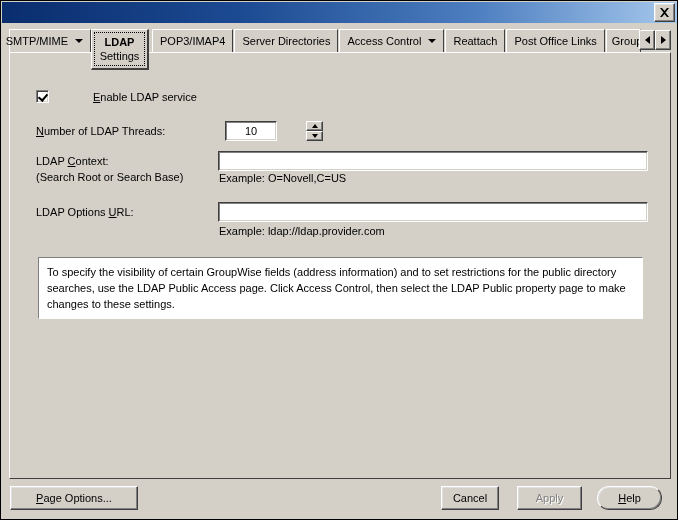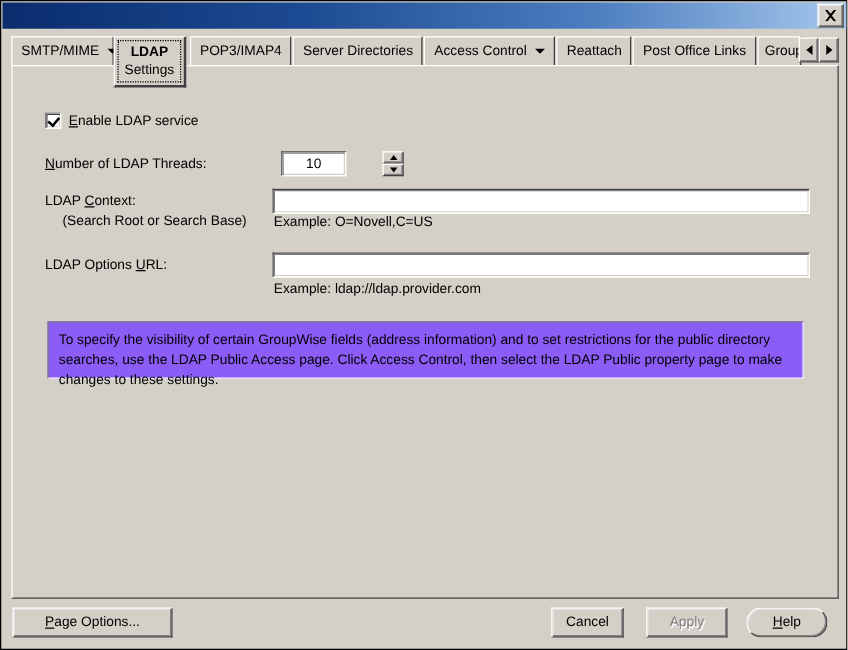--- a/index.html
+++ b/index.html
@@ -74,21 +74,21 @@
     height: 23px;
     box-sizing: border-box;
     background: #d4d0c8;
     border-top: 1px solid #ffffff;
     border-left: 1px solid #ffffff;
     border-right: 1px solid #404040;
     border-bottom: none;
     padding: 0 7px;
     display: flex;
     align-items: center;
-    justify-content: flex-start;
+    justify-content: flex-end;
     font-size: 11px;
     white-space: nowrap;
     color: #000000;
     cursor: default;
     margin-right: 1px;
   }
   .tab .tab-caret {
     margin-left: 7px;
     width: 0; height: 0;
     border-left: 4px solid transparent;
@@ -190,20 +190,21 @@
   }
 
   
   .checkbox-row {
     position: absolute;
     left: 26px;
     top: 37px;
     display: flex;
     align-items: center;
     cursor: default;
+    gap: 38px;
   }
   .checkbox {
     width: 13px;
     height: 13px;
     box-sizing: border-box;
     background: #ffffff;
     border-top: 1px solid #808080;
     border-left: 1px solid #808080;
     border-right: 1px solid #ffffff;
     border-bottom: 1px solid #ffffff;
@@ -309,23 +310,23 @@
     color: #000000;
     white-space: nowrap;
   }
 
   
   .infobox {
     position: absolute;
     left: 28px;
     top: 204px;
     width: 605px;
-    height: 46px;
-    box-sizing: border-box;
-    background: #8b5cf6;
+    height: 62px;
+    box-sizing: border-box;
+    background: #ffffff;
     border-top: 1px solid #808080;
     border-left: 1px solid #808080;
     border-right: 1px solid #ffffff;
     border-bottom: 1px solid #ffffff;
     padding: 6px 8px;
   }
   .infobox p {
     margin: 0;
     font-size: 11px;
     line-height: 16px;
@@ -439,21 +440,21 @@
         <div class="spin-btn">
             <span class="spin-up-glyph"></span>
           </div>
         <div class="spin-btn">
             <span class="spin-down-glyph"></span>
           </div>
       </div>
     </div>
 
     <div class="field-label" style="left:26px; top:102px;"><span>LDAP </span><span class="u">C</span><span>ontext:</span></div>
-    <div class="field-label" style="left:26px; top:118px;margin-left:14px;">(Search Root or Search Base)</div>
+    <div class="field-label" style="left:26px; top:118px;">(Search Root or Search Base)</div>
     <input class="textinput" style="left: 208px; top: 98px; width: 430px; height: 20px;" type="text" value="">
     <div class="example-text" style="left:209px; top:119px;">Example: O=Novell,C=US</div>
 
     <div class="field-label" style="left:26px; top:153px;"><span>LDAP Options </span><span class="u">U</span><span>RL:</span></div>
     <input class="textinput" style="left: 208px; top: 149px; width: 430px; height: 20px;" type="text" value="">
     <div class="example-text" style="left:209px; top:172px;">Example: ldap://ldap.provider.com</div>
 
     <div class="infobox">
       <p>To specify the visibility of certain GroupWise fields (address information) and to set restrictions for the public directory searches, use the LDAP Public Access page. Click Access Control, then select the LDAP Public property page to make changes to these settings.</p>
     </div>

